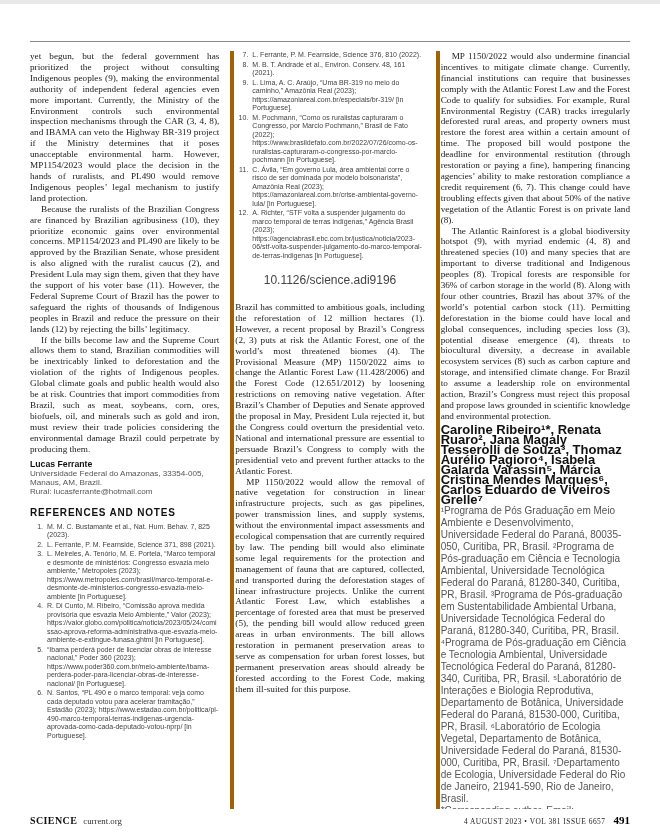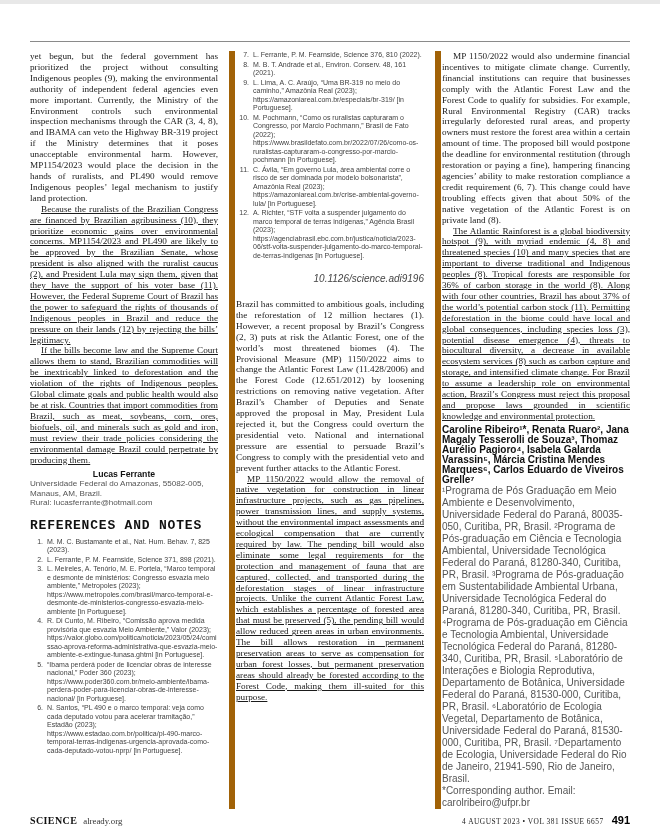--- a/index.html
+++ b/index.html
@@ -20,92 +20,90 @@
     height:0;
   }
   .columns{
     display:flex;
     margin-top:9px;
     height:758px;
     overflow:hidden;
   }
   .col{flex:1;min-width:0;}
   .col + .col{
-    border-left:6px solid #a16207;
+    border-left:4px solid #a16207;
     margin-left:11px;
     padding-left:1px;
   }
   .para{
     margin:0;
     font-size:9.2px;
     line-height:10.9px;
     text-align:justify;
     hyphens:auto;
     -webkit-hyphens:auto;
   }
-  .body-block .para + .para{text-indent:11px;text-decoration:underline;}
+  .body-block .para + .para{text-indent:11px;}
   .indent-all .para{text-indent:11px;}
   .sig{
     margin-top:4px;
     font-family:"Liberation Sans","DejaVu Sans",sans-serif;
     font-weight:bold;
     font-size:8.7px;
     color:#111;
-    text-align:center;
   }
   .affil{
     font-family:"Liberation Sans","DejaVu Sans",sans-serif;
     font-size:8.1px;
     line-height:9.4px;
     color:#555;
   }
   .refs-header{
     margin:10px 0 5px 0;
-    font-family:Liberation Mono, monospace;
-    font-weight:bold;
-    font-size:13px;
+    font-family:Liberation Sans, sans-serif;
+    font-weight:bold;
+    font-size:10px;
     letter-spacing:0.8px;
     color:#111;
   }
   .refs{
     font-family:"Liberation Sans","DejaVu Sans",sans-serif;
     font-size:7px;
     line-height:8.5px;
     color:#424242;
   }
   .ref{display:flex;margin-bottom:1px;}
   .ref-num{
     width:13px;
     flex-shrink:0;
     text-align:right;
     margin-right:4px;
   }
   .ref-text{flex:1;overflow-wrap:anywhere;}
   .doi{
     margin:13px 0 15px 0;
-    text-align:right;
-    font-family:"Liberation Sans","DejaVu Sans",sans-serif;
-    font-size:10px;
+    text-align:center;
+    font-family:"Liberation Sans","DejaVu Sans",sans-serif;
+    font-size:12px;
     color:#444;
-    font-style:italic;
   }
   .article-title{
     margin:10px 0 10px 0;
     font-family:"Liberation Sans","DejaVu Sans",sans-serif;
     font-weight:bold;
     font-size:16.5px;
     line-height:19px;
     letter-spacing:-0.2px;
     color:#000;
   }
   .authors{
     margin-top:3px;
     font-family:"Liberation Sans","DejaVu Sans",sans-serif;
     font-weight:bold;
-    font-size:10px;
+    font-size:13px;
     line-height:10px;
     color:#111;
   }
   .affils{
     font-family:"Liberation Sans","DejaVu Sans",sans-serif;
     font-size:10px;
     line-height:12px;
     color:#555;
   }
   .footer{
@@ -130,21 +128,21 @@
     margin-left:6px;
   }
   .footer-issue{
     font-family:"Liberation Serif","DejaVu Serif",serif;
     font-size:7.4px;
     letter-spacing:0.5px;
     color:#222;
     text-align:right;
   }
   .footer-page{
-    font-family:Liberation Sans, sans-serif;
+    font-family:Liberation Serif, serif;
     font-weight:bold;
     font-size:11px;
     color:#000;
     margin-left:8px;
     text-align:right;
   }
 </style>
 </head>
 <body>
 
@@ -156,21 +154,21 @@
     <div class="col">
       <div class="body-block">
 
           <p class="para">yet begun, but the federal government has prioritized the project without consulting Indigenous peoples (9), making the environmental authority of independent federal agencies even more important. Currently, the Ministry of the Environment controls such environmental inspection mechanisms through the CAR (3, 4, 8), and IBAMA can veto the Highway BR-319 project if the Ministry determines that it poses unacceptable environmental harm. However, MP1154/2023 would place the decision in the hands of ruralists, and PL490 would remove Indigenous peoples’ legal mechanism to justify land protection.</p>
 
           <p class="para">Because the ruralists of the Brazilian Congress are financed by Brazilian agribusiness (10), they prioritize economic gains over environmental concerns. MP1154/2023 and PL490 are likely to be approved by the Brazilian Senate, whose president is also aligned with the ruralist caucus (2), and President Lula may sign them, given that they have the support of his voter base (11). However, the Federal Supreme Court of Brazil has the power to safeguard the rights of thousands of Indigenous peoples in Brazil and reduce the pressure on their lands (12) by rejecting the bills’ legitimacy.</p>
 
           <p class="para">If the bills become law and the Supreme Court allows them to stand, Brazilian commodities will be inextricably linked to deforestation and the violation of the rights of Indigenous peoples. Global climate goals and public health would also be at risk. Countries that import commodities from Brazil, such as meat, soybeans, corn, ores, biofuels, oil, and minerals such as gold and iron, must review their trade policies considering the environmental damage Brazil could perpetrate by producing them.</p>
         </div>
       <div class="sig">Lucas Ferrante</div>
-      <div class="affil">Universidade Federal do Amazonas, 55082-005, Manaus, AM, Brazil.</div>
+      <div class="affil">Universidade Federal do Amazonas, 33354-005, Manaus, AM, Brazil.</div>
       <div class="affil">Rural: lucasferrante@hotmail.com</div>
       <div class="refs-header">REFERENCES AND NOTES</div>
       <div class="refs">
 
           <div class="ref">
             <span class="ref-num">1.</span>
             <span class="ref-text">M. M. C. Bustamante et al., Nat. Hum. Behav. 7, 825 (2023).</span>
           </div>
 
           <div class="ref">
@@ -264,19 +262,19 @@
             <span class="ref-num">2.</span>
             <span class="ref-text">Brazil Chamber of Deputies, MPV 1150/2022 (2022); https://www.camara.leg.br/proposicoesWeb/</span>
           </div>
         </div>
     </div>
 
   </div>
 
   <div class="footer">
     <div>
-      <span class="footer-brand">SCIENCE</span><span class="footer-url">already.org</span>
+      <span class="footer-brand">SCIENCE</span><span class="footer-url">current.org</span>
     </div>
     <div>
       <span class="footer-issue">4 AUGUST 2023 • VOL 381 ISSUE 6657</span><span class="footer-page">491</span>
     </div>
   </div>
 </div>
 
 </body></html>

